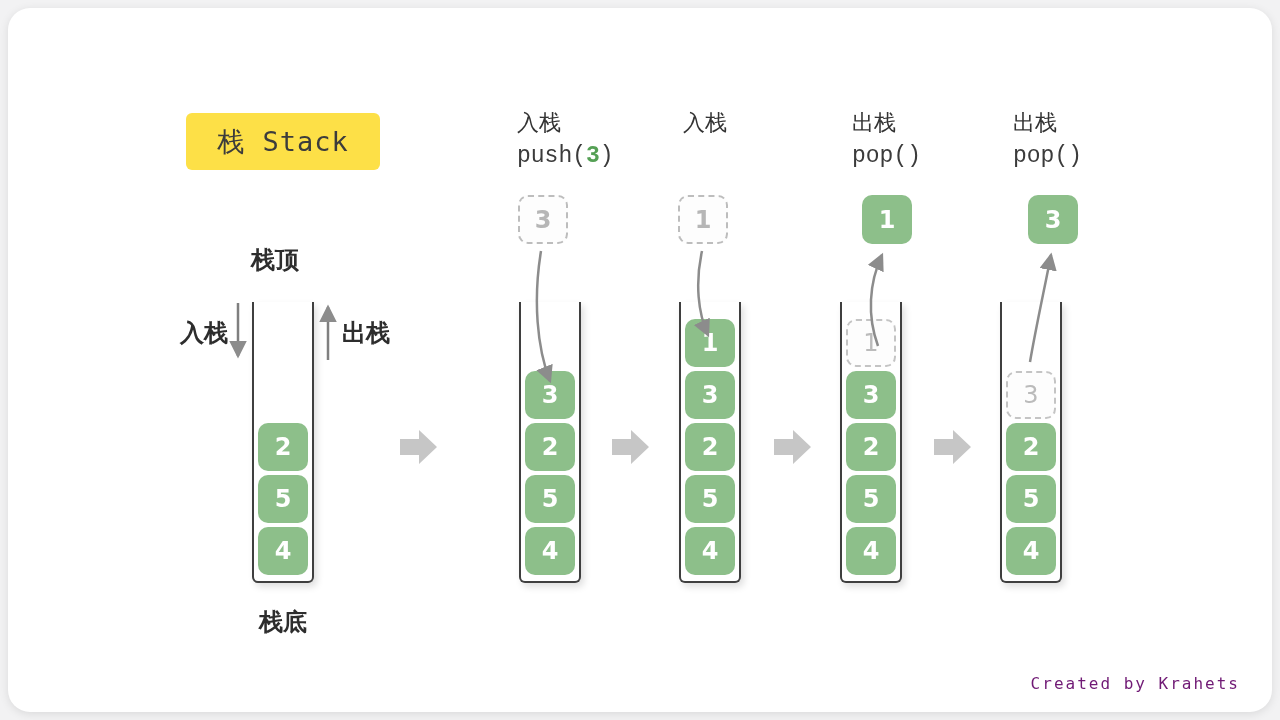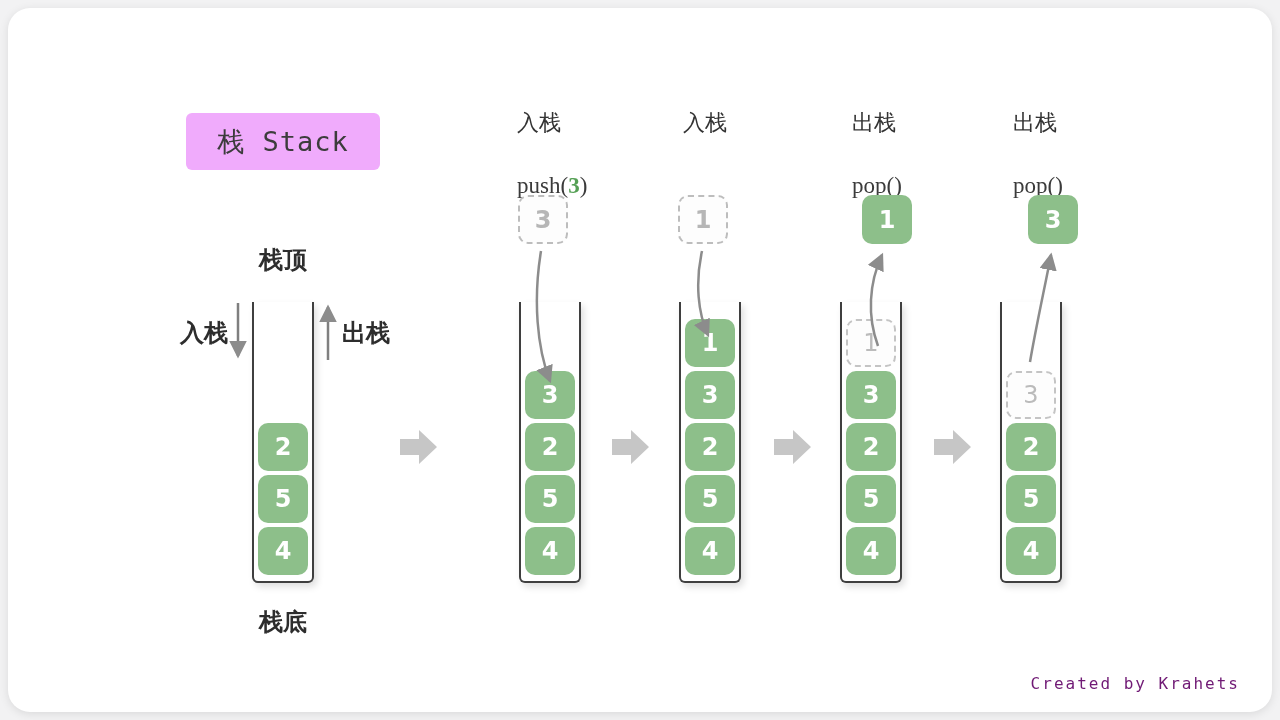--- a/index.html
+++ b/index.html
@@ -11,39 +11,39 @@
   }
   .card{
     position:absolute;left:8px;top:8px;width:1264px;height:704px;
     background:#ffffff;border-radius:22px;
     box-shadow:0 2px 10px rgba(0,0,0,0.10);
   }
   .stage{position:absolute;left:0;top:0;width:1280px;height:720px;}
 
   .title-badge{
     position:absolute;left:186px;top:113px;width:194px;height:57px;
-    background:#f0abfc;border-radius:6px;
+    background:#fde047;border-radius:6px;
     display:flex;align-items:center;justify-content:center;
     font-family:"DejaVu Sans Mono","Liberation Mono",monospace;
     font-size:27px;color:#3c3c3c;letter-spacing:1px;
   }
 
   .side-label{
     position:absolute;font-size:24px;font-weight:bold;color:#2d2d2d;
   }
-  .lbl-top{left:252px;top:244px;width:62px;text-align:center;}
+  .lbl-top{left:244px;top:244px;width:62px;text-align:center;}
   .lbl-bottom{left:250px;top:606px;width:66px;text-align:center;}
   .lbl-push{left:158px;top:317px;width:70px;text-align:right;}
   .lbl-pop{left:342px;top:317px;width:70px;text-align:left;}
 
   .col-header{position:absolute;top:106px;width:170px;}
   .col-header .hlabel{font-size:22px;color:#333;line-height:33px;font-weight:500;}
   .col-header .hcode{
-    font-family:Liberation Serif, serif;
-    font-size:23px;color:#3b3b3b;line-height:34px;margin-top:30px;
+    font-family:Liberation Mono, monospace;
+    font-size:23px;color:#3b3b3b;line-height:34px;
   }
   .col-header .hcode .arg{color:#55a055;font-weight:bold;}
   .col2{left:517px;} .col3{left:683px;} .col4{left:852px;} .col5{left:1013px;}
 
   .float-box{
     position:absolute;top:195px;width:50px;height:49px;box-sizing:border-box;
     border-radius:10px;display:flex;align-items:center;justify-content:center;
     font-size:24px;font-weight:600;
   }
   .float-box.dashed{border:2px dashed #bdbdbd;background:#fdfdfd;color:#b6b6b6;}

